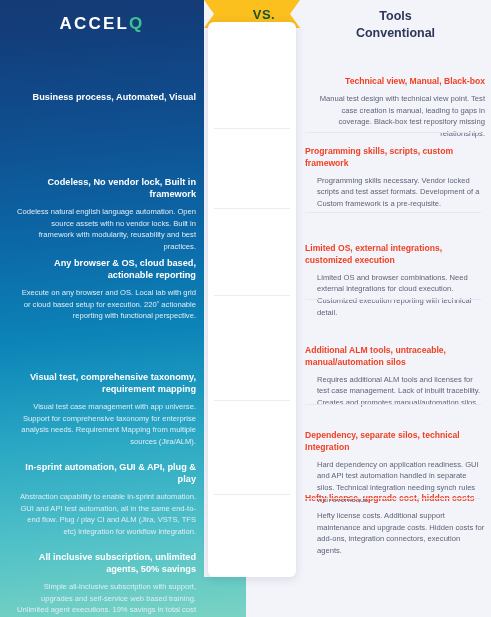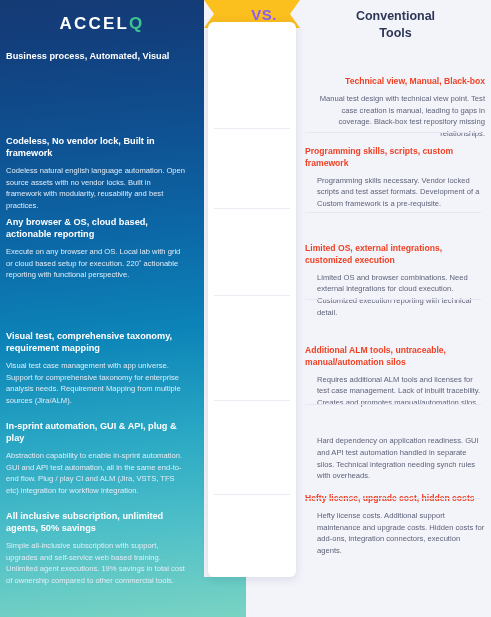--- a/index.html
+++ b/index.html
@@ -34,21 +34,21 @@
     background:#f3f3fa;
   }
   #vs-ribbon-shape{
     position:absolute; left:204px; top:0; width:96px; height:28px;
     background:#fbbf1e;
     clip-path:polygon(0 0, 96px 0, 86px 14px, 96px 28px, 0 28px, 10px 14px);
   }
   #vs-label{
     position:absolute; left:204px; top:0; width:96px; height:28px;
     display:flex; align-items:center; justify-content:center;
-    color:#8b5cf6; font-weight:bold; font-size:15px; letter-spacing:.5px;
+    color:#14532d; font-weight:bold; font-size:13px; letter-spacing:.5px;
     z-index:4;
     padding-left:24px;
   }
 
   
   #center-card{
     position:absolute; left:208px; top:22px; width:88px; height:555px;
     background:#ffffff; border-radius:6px;
     box-shadow:0 2px 10px rgba(30,40,80,.13);
     z-index:3;
@@ -64,22 +64,22 @@
   }
   #logo-text .q{ color:#3ec28f; }
 
   #right-header{
     position:absolute; left:300px; top:8px; width:191px;
     text-align:center; color:#2d3757;
     font-size:12.5px; font-weight:bold; line-height:1.35; z-index:5;
   }
 
   .left-cell{
-    position:absolute; left:6px; width:182px;
-    text-align:left; color:#ffffff;
+    position:absolute; left:14px; width:182px;
+    text-align:right; color:#ffffff;margin-top:41px;
   }
   .left-title{ font-size:9.2px; font-weight:bold; line-height:1.35; }
   .left-body{ font-size:7.6px; line-height:1.55; margin-top:5px; color:#e2ecf6; }
 
   .mid-cell{
     position:absolute; left:208px; width:88px; text-align:center;
   }
   .mid-icon{ height:34px; display:flex; align-items:flex-end; justify-content:center; }
   .mid-label{
     font-size:8.6px; font-weight:bold; color:#2d3757; margin-top:6px;
@@ -112,22 +112,22 @@
 <div id="vs-ribbon-shape"></div>
 <div id="vs-label">VS.</div>
 
 <div id="center-card"></div>
 
 <div id="logo">
   <span id="logo-text"><span>ACCEL</span><span class="q">Q</span></span>
 </div>
 
 <div id="right-header">
+  <div>Tools</div>
   <div>Conventional</div>
-  <div>Tools</div>
 </div>
 
 <div id="rows-container">
     <div class="left-cell" style="top: 50px;">
       <div class="left-title">Business process, Automated, Visual</div>
     </div>
     <div class="mid-cell" style="top: 58px;">
       <div class="mid-icon">
         <svg width="30" height="30" viewBox="0 0 32 32">
       <path d="M20 3c-6 0-10 4.2-10 9.3 0 1.4-.8 2-2.2 3.2-1 .9-1 2 .1 2.4l2.1.8v5.8c0 1.6 1 2.5 2.6 2.5H22c1.6 0 2.6-1 2.6-2.6V6.8C24.6 4.6 22.7 3 20 3z" fill="#1ba3c6"></path>
@@ -239,20 +239,21 @@
       </g>
       <path d="M5.5 29c0-3.6 5.4-5.8 12-5.8s12 2.2 12 5.8z" fill="#1ba3c6"></path>
       <rect x="9" y="26.4" width="4" height="1.6" rx=".5" fill="#ffffff"></rect>
       <rect x="22" y="26.4" width="4" height="1.6" rx=".5" fill="#ffffff"></rect>
       <path d="M8.5 9.6v-1.6h3M26.5 9.6v-1.6h-3M8.5 21.4V23h3M26.5 21.4V23h-3" stroke="#1ba3c6" stroke-width="1" fill="none"></path>
     </svg>
       </div>
       <div class="mid-label">CI/CD</div>
     </div>
     <div class="right-cell" style="top: 430px;">
+      <div class="right-title">Dependency, separate silos, technical Integration</div>
       <div class="right-body">Hard dependency on application readiness. GUI and API test automation handled in separate silos. Technical integration needing synch rules with overheads.</div>
     </div>
     <div class="left-cell" style="top: 510px;">
       <div class="left-title">All inclusive subscription, unlimited agents, 50% savings</div>
       <div class="left-body">Simple all-inclusive subscription with support, upgrades and self-service web based training. Unlimited agent executions. 19% savings in total cost of ownership compared to other commercial tools.</div>
     </div>
     <div class="mid-cell" style="top: 514px;">
       <div class="mid-icon">
         <svg width="32" height="30" viewBox="0 0 34 32">
       <circle cx="22" cy="9" r="7.6" fill="#1ba3c6"></circle>

